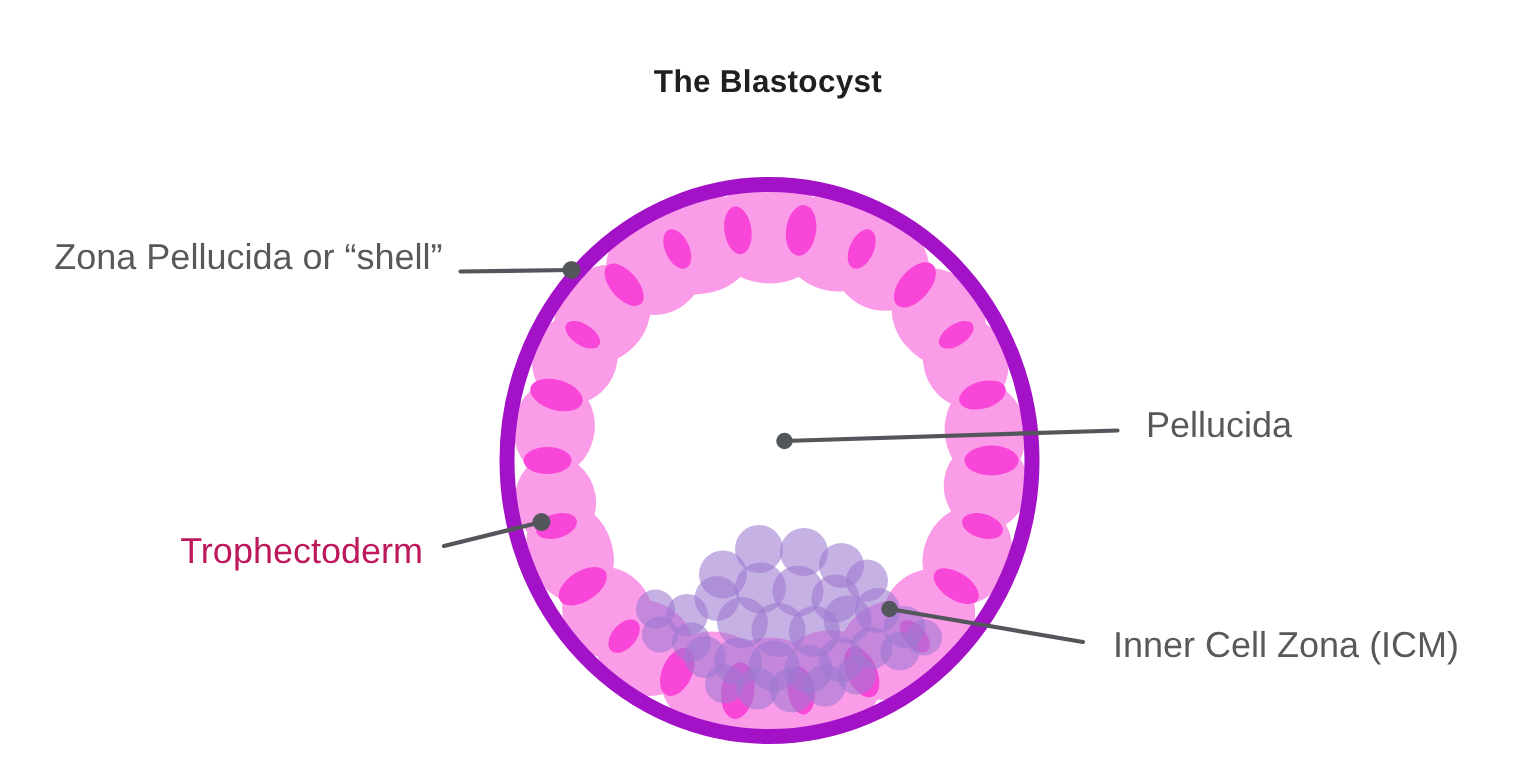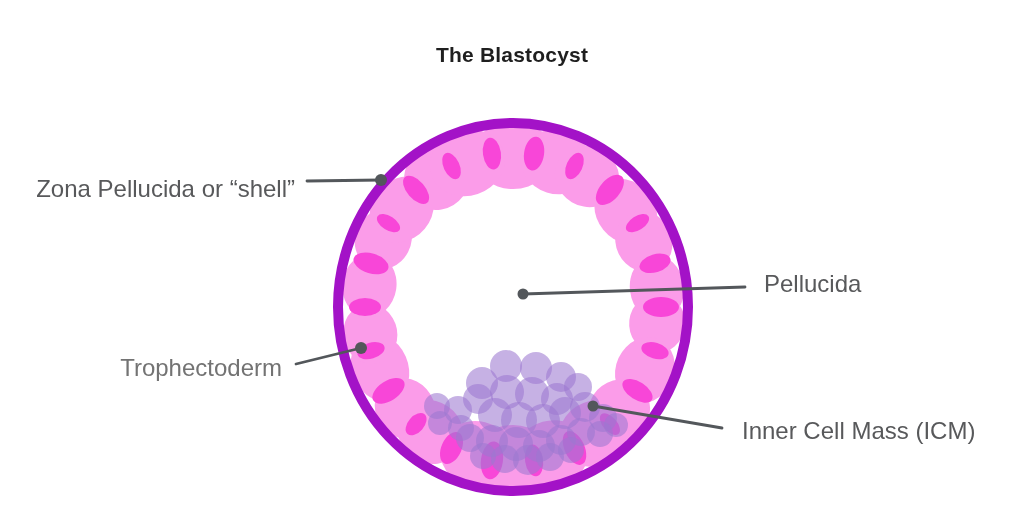--- a/index.html
+++ b/index.html
@@ -116,18 +116,18 @@
         <circle cx="523" cy="294" r="5.5" fill="#53575B"></circle>
         <line x1="296" y1="364" x2="361" y2="348" stroke="#53575B" stroke-width="2.8" stroke-linecap="round"></line>
         <circle cx="361" cy="348" r="6" fill="#53575B"></circle>
         <line x1="593" y1="406" x2="722" y2="428" stroke="#53575B" stroke-width="2.8" stroke-linecap="round"></line>
         <circle cx="593" cy="406" r="5.5" fill="#53575B"></circle>
       </g>
   </svg>
 
   <div class="page-title" style="color: rgb(31, 31, 31);">The Blastocyst</div>
 
-  <div class="diagram-label" style="top: 189px; right: 729px; color: rgb(88, 89, 91);">Zona Pellucida or “shell”</div>
+  <div class="diagram-label" style="top: 172px; right: 729px; color: rgb(88, 89, 91);">Zona Pellucida or “shell”</div>
   <div class="diagram-label" style="top: 284px; left: 764px; color: rgb(88, 89, 91);">Pellucida</div>
-  <div class="diagram-label" style="top: 368px; right: 742px; color: #737373;">Trophectoderm</div>
-  <div class="diagram-label" style="top: 431px; left: 742px; color: rgb(88, 89, 91);">Inner Cell Mass (ICM)</div>
+  <div class="diagram-label" style="top: 368px; right: 742px; color: #be185d;">Trophectoderm</div>
+  <div class="diagram-label" style="top: 431px; left: 742px; color: rgb(88, 89, 91);">Inner Cell Zona (ICM)</div>
 
 </div>
 
 </body></html>

